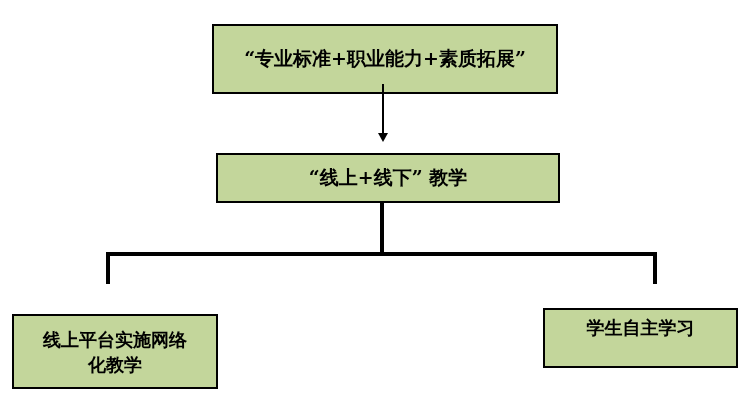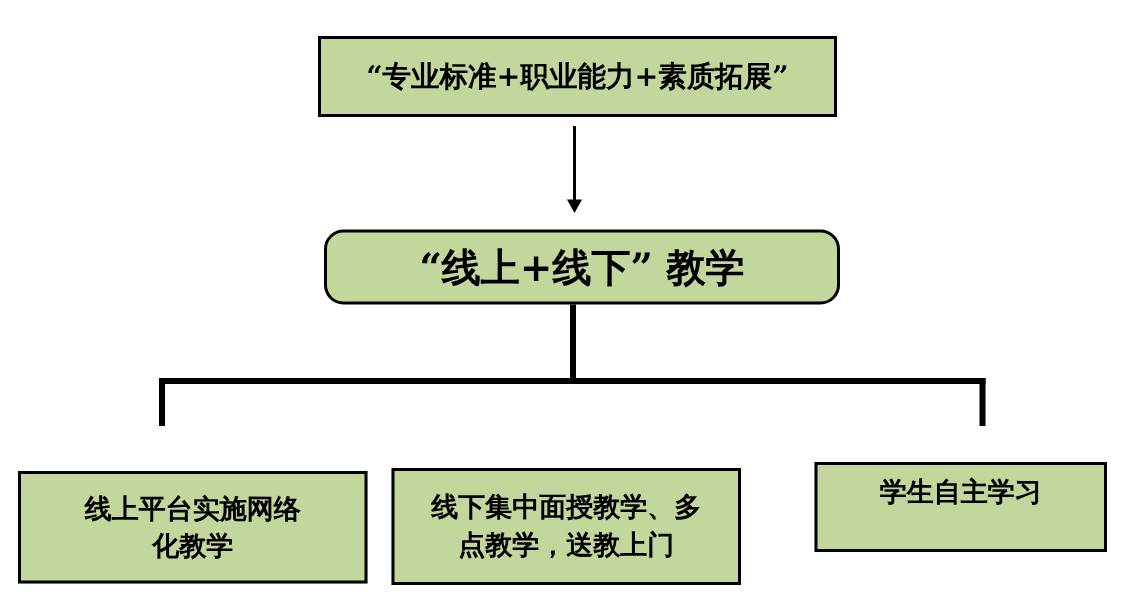--- a/index.html
+++ b/index.html
@@ -23,23 +23,23 @@
     color: var(--text, #000000);
     font-weight: bold;
     display: flex;
     align-items: center;
     justify-content: center;
     text-align: center;
     white-space: pre-line;
   }
   .box span { display: block; }
 
-  .box.top    { left: 212px; top: 24px;  width: 346px; height: 54px; font-size: 19px; }
-  .box.middle { left: 216px; top: 153px; width: 344px; height: 50px; font-size: 26px; border-radius: 13px; }
-  .box.b1     { left: 12px;  top: 314px; width: 233px; height: 75px; font-size: 18px; line-height: 25px; }
+  .box.top    { left: 212px; top: 24px;  width: 346px; height: 70px; font-size: 19px; }
+  .box.middle { left: 216px; top: 153px; width: 344px; height: 50px; font-size: 19px; }
+  .box.b1     { left: 12px;  top: 314px; width: 206px; height: 75px; font-size: 18px; line-height: 25px; }
   .box.b2     { left: 261px; top: 312px; width: 233px; height: 78px; font-size: 18px; line-height: 25px; }
   .box.b3     { left: 543px; top: 308px; width: 195px; height: 60px; font-size: 18px;
                 align-items: flex-start; padding-top: 6px; }
 
   
   .arrow-line {
     position: absolute;
     left: 382px; top: 84px;
     width: 2px; height: 50px;
     background: var(--connector, #000000);
@@ -82,22 +82,18 @@
   <div class="conn v-main"></div>
   <div class="conn h-bar"></div>
   <div class="conn v-left"></div>
   <div class="conn v-right"></div>
 
   <div class="box b1">
     <span>线上平台实施网络
 化教学</span>
   </div>
 
-  <div class="box b2">
-    <span>线下集中面授教学、多
-点教学，送教上门</span>
-  </div>
 
   <div class="box b3">
     <span>学生自主学习</span>
   </div>
 
 </div>
 
 </body></html>

